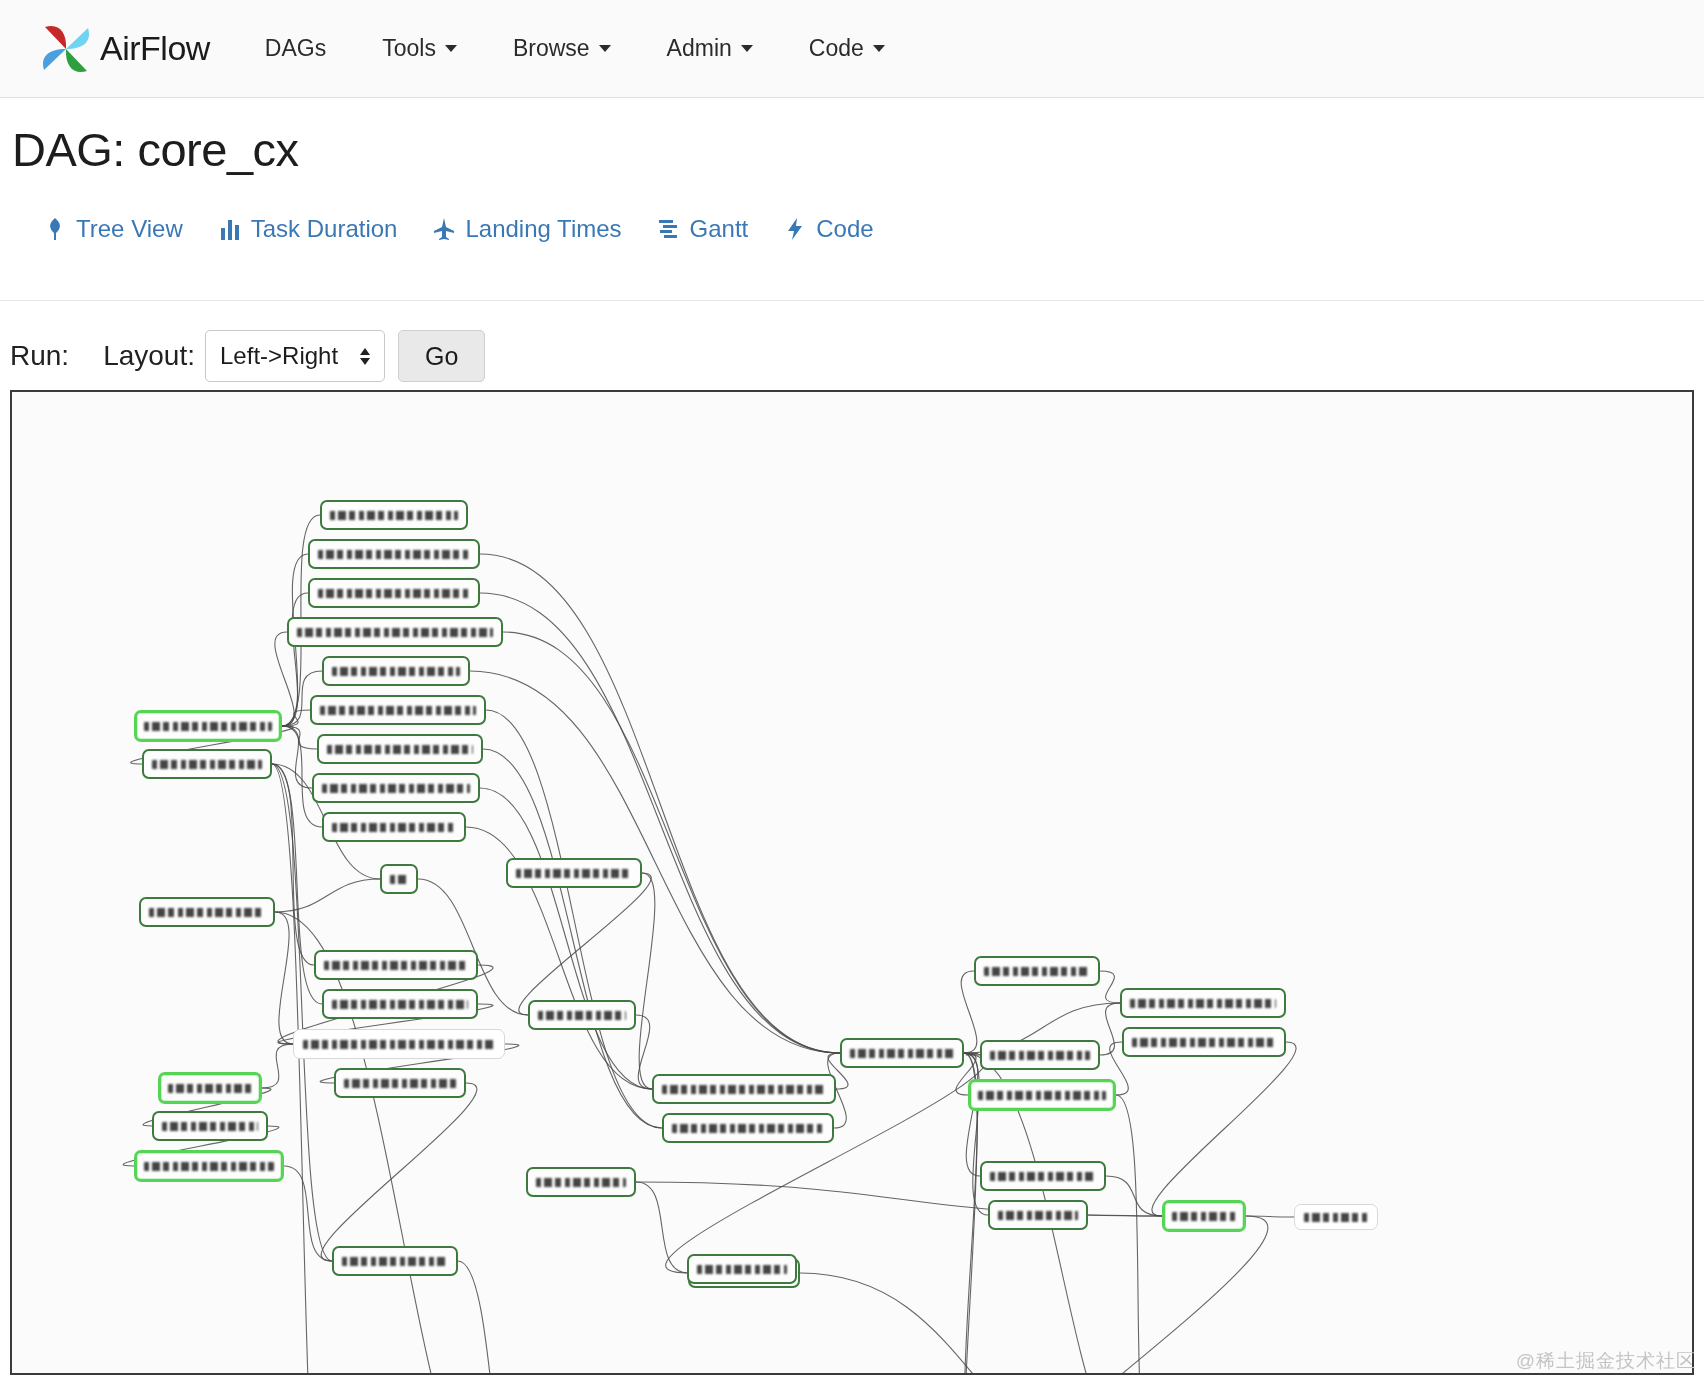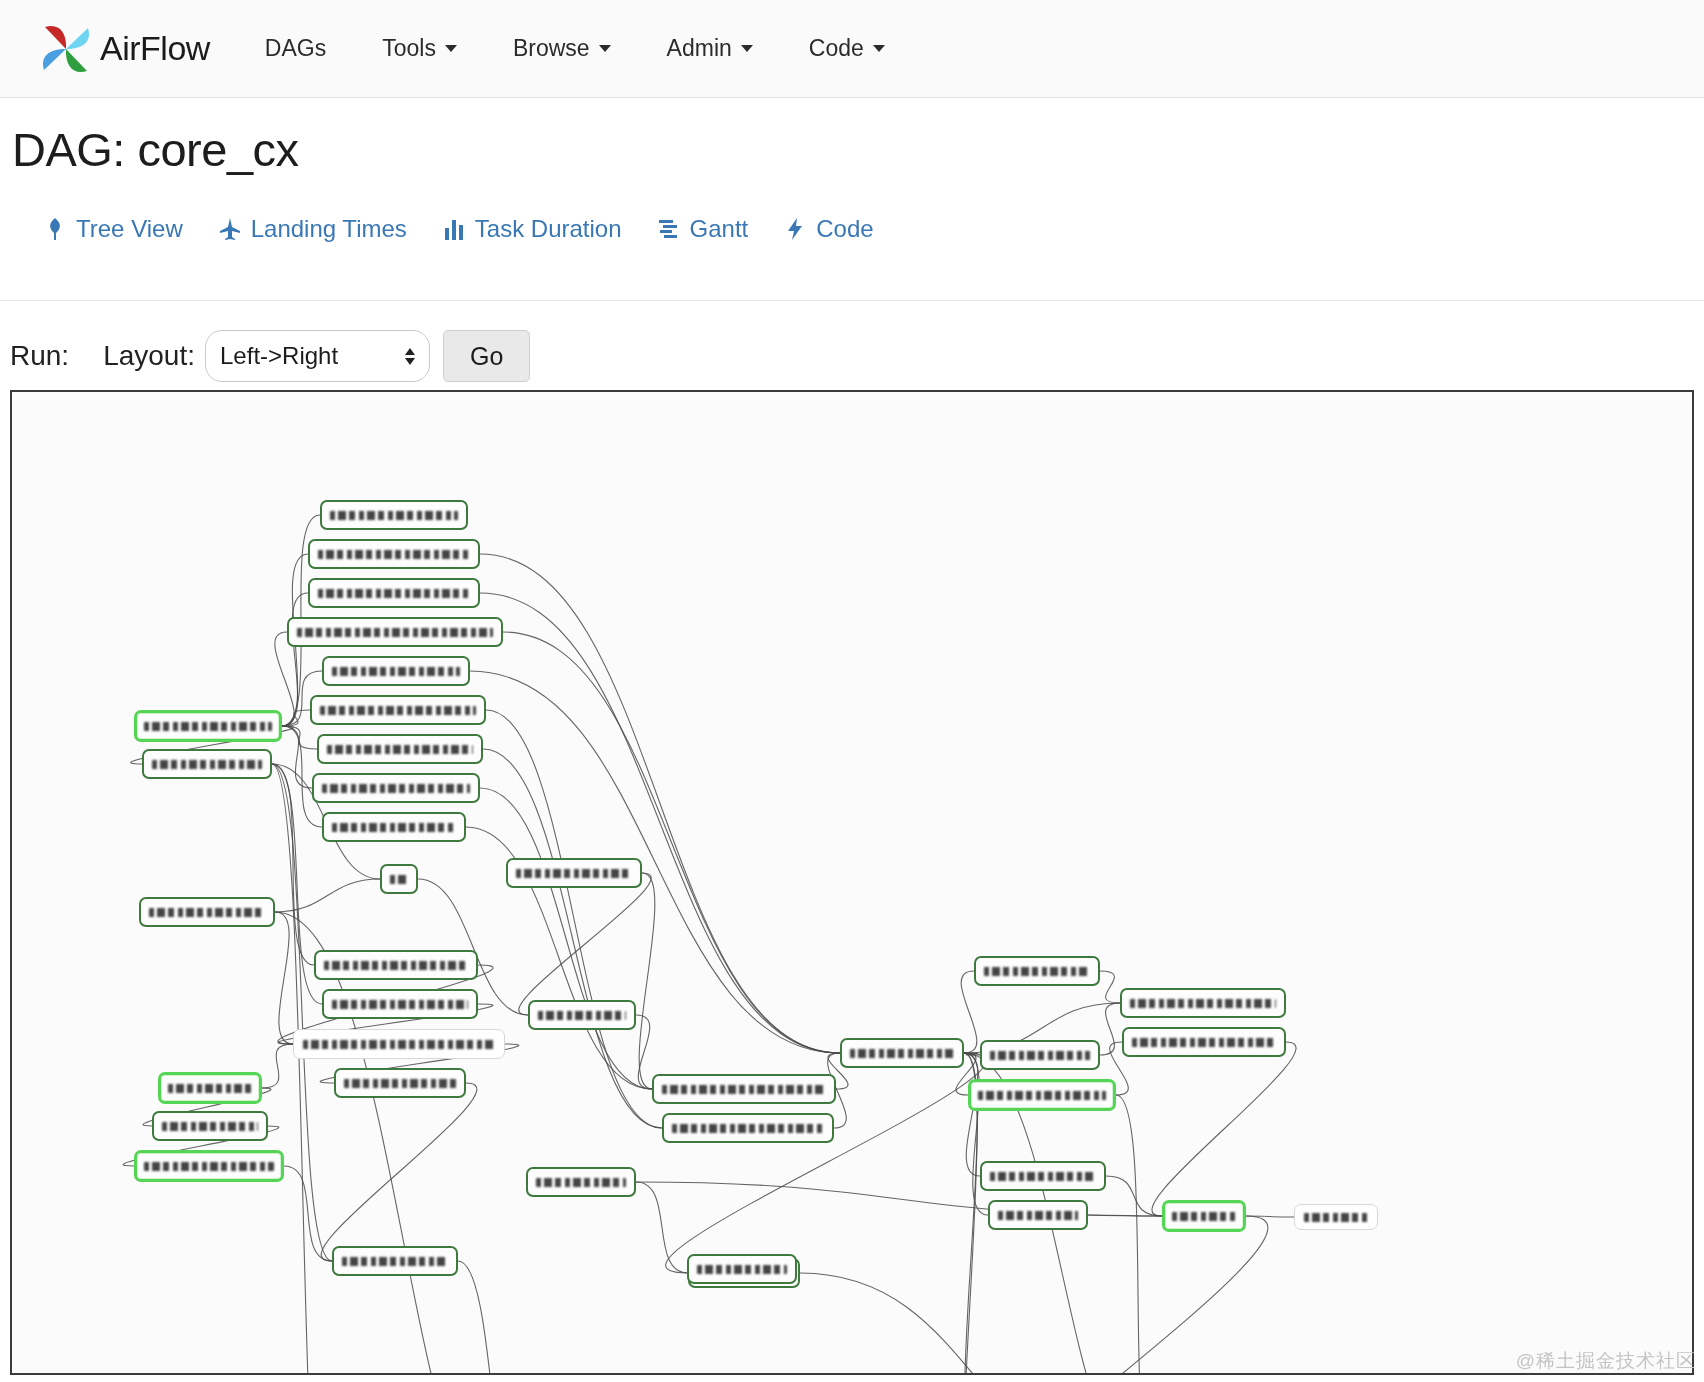--- a/index.html
+++ b/index.html
@@ -64,22 +64,22 @@
     position: absolute; left: 10px; top: 330px;
     display: flex; align-items: center; height: 52px;
   }
   .ctrl-label { font-size: 28px; color: #222; margin-right: 10px; }
   .run-input {
     width: 278px; height: 52px; border: 1px solid #c9c9c9; border-radius: 5px;
     background: #fff; font-size: 24px; color: #1c1c1c; padding: 0 16px;
     font-family: "Liberation Sans", sans-serif;
   }
   .layout-select {
-    position: relative; width: 225px; height: 52px;
-    border: 1px solid #c9c9c9; border-radius: 17px; background: #fff;
+    position: relative; width: 180px; height: 52px;
+    border: 1px solid #c9c9c9; border-radius: 5px; background: #fff;
     display: flex; align-items: center; padding: 0 14px; cursor: pointer;
   }
   .layout-value { font-size: 24px; color: #1c1c1c; white-space: nowrap; }
   .spinner { position: absolute; right: 14px; display: flex; flex-direction: column; gap: 3px; }
   .spinner i {
     width: 0; height: 0; border-left: 5px solid transparent; border-right: 5px solid transparent;
   }
   .spinner i.up { border-bottom: 7px solid #222; }
   .spinner i.dn { border-top: 7px solid #222; }
   .go-btn {
@@ -176,36 +176,36 @@
             <path d="M10 1 C4 6 3 11 10 17 C17 11 16 6 10 1 Z" fill="#3a78b5"></path>
             <rect x="9" y="16" width="2" height="7" fill="#3a78b5"></rect>
           </svg>
       </span>
       <span>Tree View</span>
     </div>
 
 
     <div class="tab">
       <span class="tab-icon">
-        <svg width="22" height="24" viewBox="0 0 22 24">
-            <path d="M11 1 L13 10 L21 14 L21 16 L13 14 L13 20 L16 22 L16 23 L11 22 L6 23 L6 22 L9 20 L9 14 L1 16 L1 14 L9 10 Z" fill="#3a78b5"></path>
-          </svg>
-      </span>
-      <span>Landing Times</span>
-    </div>
-
-    <div class="tab">
-      <span class="tab-icon">
         <svg width="20" height="22" viewBox="0 0 20 22">
             <rect x="1" y="10" width="4" height="12" fill="#3a78b5"></rect>
             <rect x="8" y="2" width="4" height="20" fill="#3a78b5"></rect>
             <rect x="15" y="7" width="4" height="15" fill="#3a78b5"></rect>
           </svg>
       </span>
       <span>Task Duration</span>
+    </div>
+
+    <div class="tab">
+      <span class="tab-icon">
+        <svg width="22" height="24" viewBox="0 0 22 24">
+            <path d="M11 1 L13 10 L21 14 L21 16 L13 14 L13 20 L16 22 L16 23 L11 22 L6 23 L6 22 L9 20 L9 14 L1 16 L1 14 L9 10 Z" fill="#3a78b5"></path>
+          </svg>
+      </span>
+      <span>Landing Times</span>
     </div>
 
     <div class="tab">
       <span class="tab-icon">
         <svg width="22" height="22" viewBox="0 0 22 22">
             <rect x="1" y="2" width="14" height="3" fill="#3a78b5"></rect>
             <rect x="5" y="7" width="14" height="3" fill="#3a78b5"></rect>
             <rect x="2" y="12" width="12" height="3" fill="#3a78b5"></rect>
             <rect x="6" y="17" width="13" height="3" fill="#3a78b5"></rect>
           </svg>

